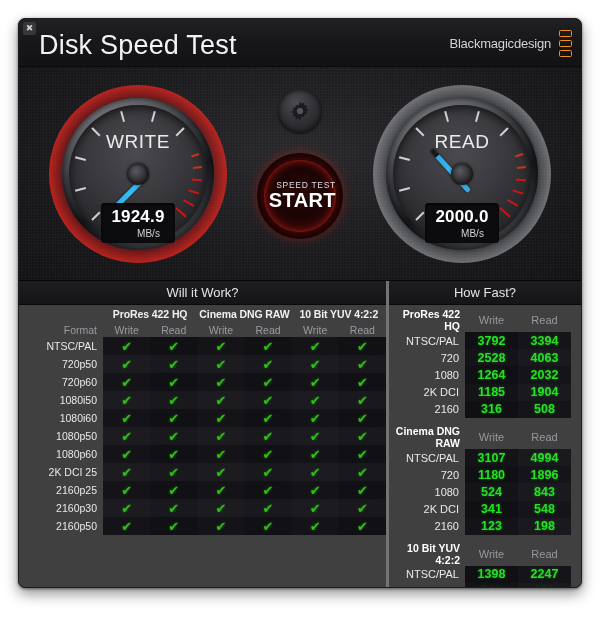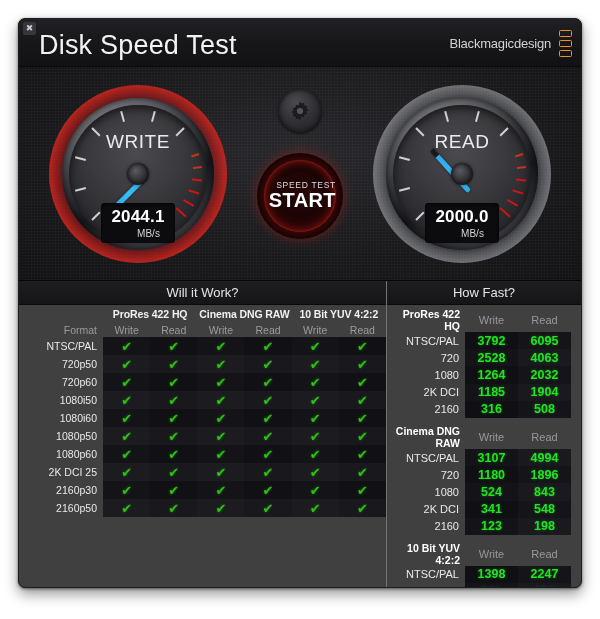--- a/index.html
+++ b/index.html
@@ -178,21 +178,21 @@
     box-shadow: inset 0 0 9px rgba(215,35,25,0.55), inset 0 0 2px rgba(255,80,60,0.5);
     display: flex; flex-direction: column;
     align-items: flex-end; justify-content: center;
   }
   #start-sub { font-size: 8.5px; color: #dedee2; letter-spacing: 0.7px; }
   #start-main { font-size: 20px; color: #ffffff; font-weight: 700; letter-spacing: 0.4px; margin-top: -1px; }
 
   
   #panels { position: relative; height: 307px; display: flex; background: #404040; }
   #panel-left  { width: 367px; position: relative; }
-  #panel-right { flex: 1; position: relative; border-left: 1px solid #737373; }
+  #panel-right { flex: 1; position: relative; border-left: 3px solid #737373; }
 
   .panel-head {
     height: 24px; line-height: 24px; text-align: center;
     font-size: 13px; color: #e4e4e8;
     background: linear-gradient(to bottom, #1e1e22, #151518);
     border-bottom: 1px solid #0a0a0c;
   }
 
   
   #wiw-table { width: 100%; border-collapse: collapse; table-layout: fixed; }
@@ -269,21 +269,21 @@
             <div class="rtick" style="background: rgb(200, 52, 26); height: 9px; transform: rotate(84deg);"></div>
             <div class="rtick" style="background: rgb(207, 20, 20); height: 10px; transform: rotate(96deg);"></div>
             <div class="rtick" style="background: rgb(207, 20, 20); height: 11px; transform: rotate(108deg);"></div>
             <div class="rtick" style="background: rgb(207, 20, 20); height: 12px; transform: rotate(120deg);"></div>
             <div class="rtick" style="background: rgb(207, 20, 20); height: 13px; transform: rotate(132deg);"></div>
           </div>
         <div class="needle" style="transform: rotate(45deg);"></div>
         <div class="hub"></div>
       </div>
       <div class="readout">
-        <div class="val">2044.1</div>
+        <div class="val">1924.9</div>
         <div class="unit">MB/s</div>
       </div>
     </div>
 
     <div id="gear-btn">
       <svg viewBox="0 0 24 24">
         <path fill="#1c1c20" d="M12 2.2l1.5 2.3 2.6-.8.5 2.7 2.7.5-.8 2.6 2.3 1.5-2.3 1.5.8 2.6-2.7.5-.5 2.7-2.6-.8L12 21.8l-1.5-2.3-2.6.8-.5-2.7-2.7-.5.8-2.6L3.2 13l2.3-1.5-.8-2.6 2.7-.5.5-2.7 2.6.8z"></path>
         <circle cx="12" cy="12" r="3.1" fill="#55555b"></circle>
       </svg>
     </div>
@@ -423,20 +423,29 @@
             <tr>
               <td class="fmt">2K DCI 25</td>
               <td class="cell"><span class="chk">✔</span></td>
               <td class="cell alt"><span class="chk">✔</span></td>
               <td class="cell"><span class="chk">✔</span></td>
               <td class="cell alt"><span class="chk">✔</span></td>
               <td class="cell"><span class="chk">✔</span></td>
               <td class="cell alt"><span class="chk">✔</span></td>
             </tr>
             <tr>
+              <td class="fmt">2160p25</td>
+              <td class="cell"><span class="chk">✔</span></td>
+              <td class="cell alt"><span class="chk">✔</span></td>
+              <td class="cell"><span class="chk">✔</span></td>
+              <td class="cell alt"><span class="chk">✔</span></td>
+              <td class="cell"><span class="chk">✔</span></td>
+              <td class="cell alt"><span class="chk">✔</span></td>
+            </tr>
+            <tr>
               <td class="fmt">2160p30</td>
               <td class="cell"><span class="chk">✔</span></td>
               <td class="cell alt"><span class="chk">✔</span></td>
               <td class="cell"><span class="chk">✔</span></td>
               <td class="cell alt"><span class="chk">✔</span></td>
               <td class="cell"><span class="chk">✔</span></td>
               <td class="cell alt"><span class="chk">✔</span></td>
             </tr>
             <tr>
               <td class="fmt">2160p50</td>
@@ -457,21 +466,21 @@
         <table id="hf-table">
           <tbody id="hf-body">
               <tr>
                 <td class="grp">ProRes 422 HQ</td>
                 <td class="hw colw">Write</td>
                 <td class="hr colr">Read</td>
               </tr>
               <tr class="data">
                 <td class="lbl">NTSC/PAL</td>
                 <td class="num w colw">3792</td>
-                <td class="num r colr">6095</td>
+                <td class="num r colr">3394</td>
               </tr>
               <tr class="data">
                 <td class="lbl">720</td>
                 <td class="num w colw">2528</td>
                 <td class="num r colr">4063</td>
               </tr>
               <tr class="data">
                 <td class="lbl">1080</td>
                 <td class="num w colw">1264</td>
                 <td class="num r colr">2032</td>

